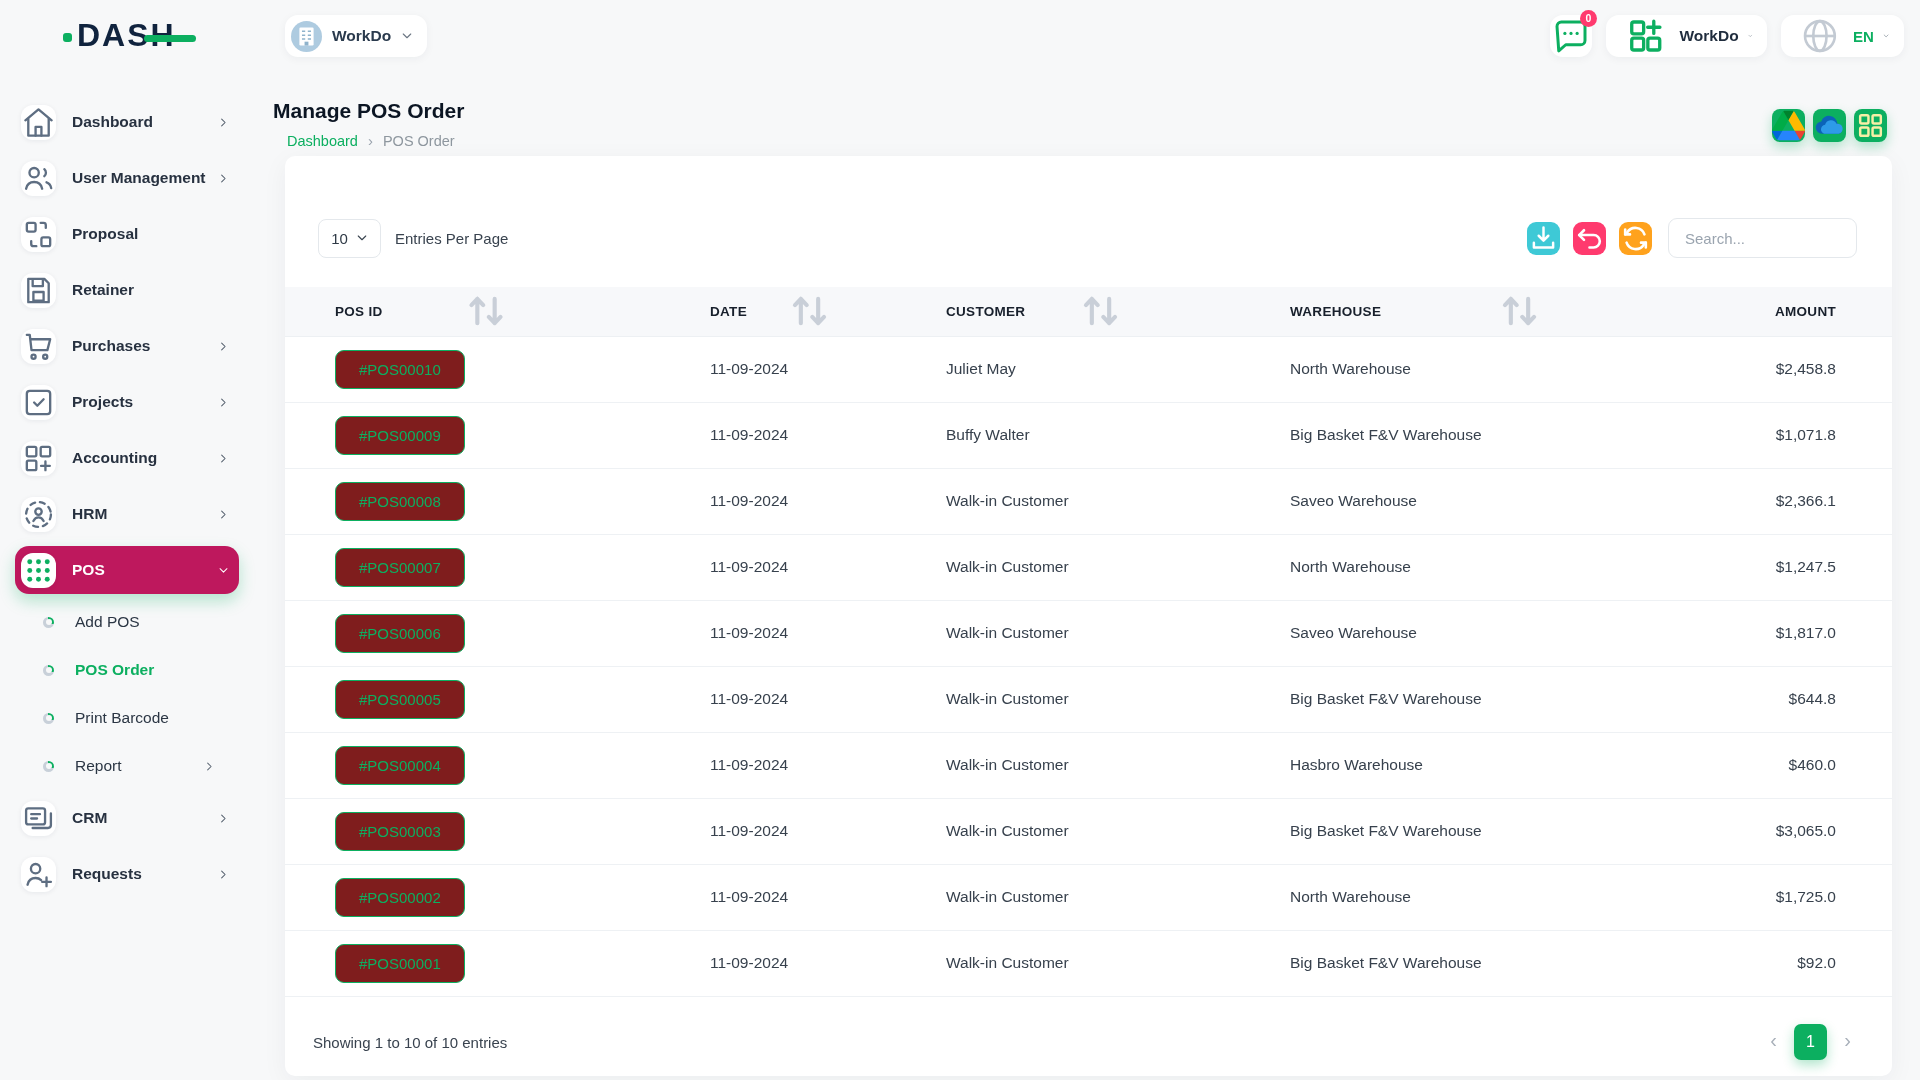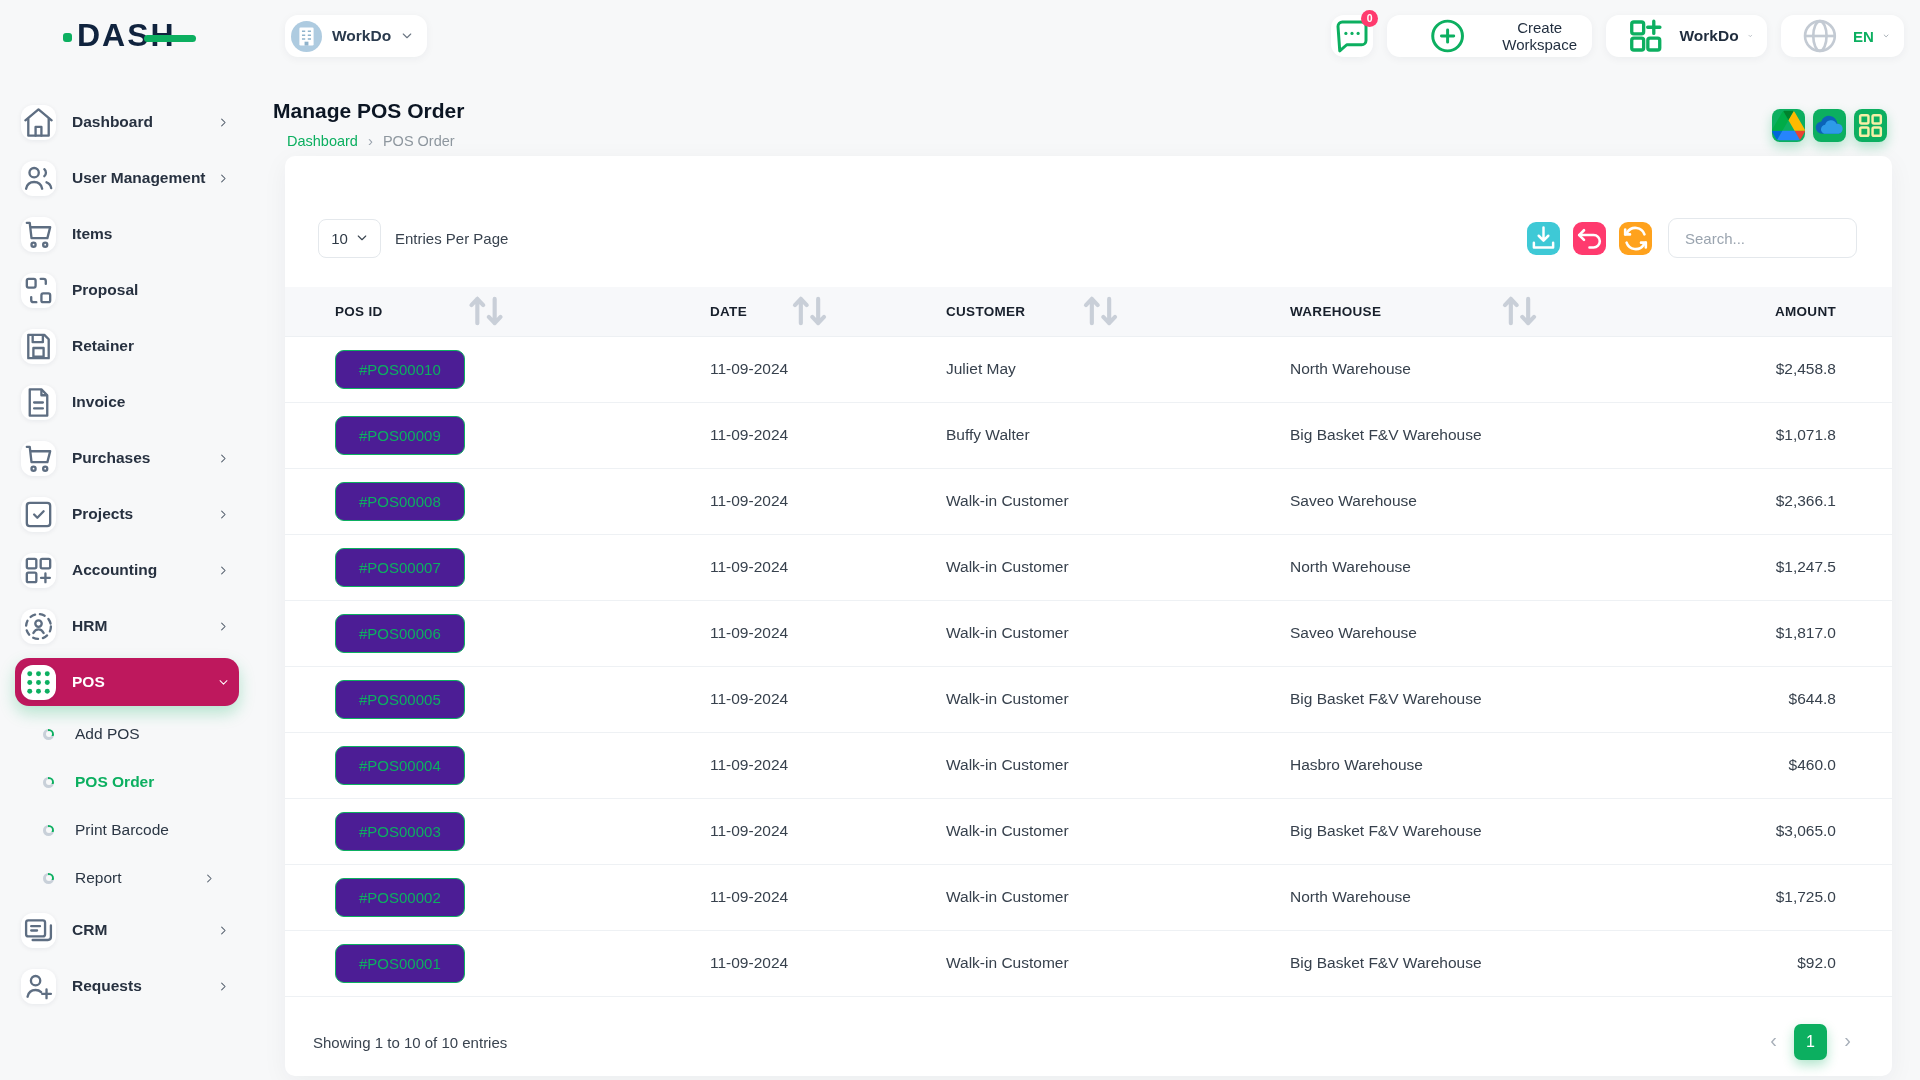--- a/index.html
+++ b/index.html
@@ -94,21 +94,21 @@
              color:#18202C; text-align:left; letter-spacing:.3px; position:relative; cursor:pointer; }
   th.c1, td.c1 { padding-left:50px; }
   th.c2, td.c2 { padding-left:15px; }
   th.c3, td.c3 { padding-left:14px; }
   th.c4, td.c4 { padding-left:13px; }
   th.c5, td.c5 { text-align:right; padding-right:56px; }
   .sort { position:absolute; right:4px; top:50%; transform:translateY(-50%); width:14px; height:14px; color:#C9CFD8; }
   .sort svg { width:14px; height:14px; }
   tbody td { height:66px; border-bottom:1px solid #EEF1F4; font-size:15.5px; color:#37414D; vertical-align:middle;
              white-space:nowrap; }
-  .chip { display:inline-block; padding:10px 23px; border:1px solid #0CAF60; border-radius:9px; background:#4c1d95;
+  .chip { display:inline-block; padding:10px 23px; border:1px solid #0CAF60; border-radius:9px; background:#7f1d1d;
           color:#0CAF60; font-size:15px; font-family:inherit; cursor:pointer; }
 
   
   .card-footer { position:absolute; left:28px; right:28px; bottom:16px; height:36px; display:flex;
                  align-items:center; justify-content:space-between; }
   .summary { font-size:15px; color:#39434F; }
   .pagination { display:flex; align-items:center; gap:4px; }
   .page-btn { min-width:33px; height:36px; border:none; background:transparent; border-radius:7px; cursor:pointer;
               display:flex; align-items:center; justify-content:center; font-size:16px; color:#A8B0BA; font-family:inherit; }
   .page-btn.nav { font-size:20px; padding-bottom:3px; }
@@ -153,29 +153,20 @@
               <path d="M4 6.5A2.5 2.5 0 0 1 6.5 4h11A2.5 2.5 0 0 1 20 6.5v8a2.5 2.5 0 0 1-2.5 2.5H9l-4 3.5z"></path>
               <circle cx="8.5" cy="10.5" r=".9" fill="#0CAF60" stroke="none"></circle>
               <circle cx="12" cy="10.5" r=".9" fill="#0CAF60" stroke="none"></circle>
               <circle cx="15.5" cy="10.5" r=".9" fill="#0CAF60" stroke="none"></circle>
             </svg>
           </span>
         <span class="badge">0</span>
       </button>
       <button class="pill">
         <span class="lead" style="display: inline-flex; width: 100%; height: 100%;">
-            <svg viewBox="0 0 24 24" fill="none" stroke="#0CAF60" stroke-width="1.7" stroke-linecap="round" style="display: block; width: 100%; height: 100%;">
-              <circle cx="12" cy="12" r="8.5"></circle>
-              <path d="M12 8.5v7M8.5 12h7"></path>
-            </svg>
-          </span>
-        <span class="pill-label">Create Workspace</span>
-      </button>
-      <button class="pill">
-        <span class="lead" style="display: inline-flex; width: 100%; height: 100%;">
             <svg viewBox="0 0 24 24" fill="none" stroke="#0CAF60" stroke-width="1.9" stroke-linejoin="round" style="display: block; width: 100%; height: 100%;">
               <rect x="4" y="4" width="6.8" height="6.8" rx="1.2"></rect>
               <rect x="4" y="13.2" width="6.8" height="6.8" rx="1.2"></rect>
               <rect x="13.2" y="13.2" width="6.8" height="6.8" rx="1.2"></rect>
               <path d="M16.6 3.5v7M13.1 7h7" stroke-linecap="round"></path>
             </svg>
           </span>
         <span class="pill-label strong">WorkDo</span>
         <span class="chev">
             <span style="display: inline-flex; width: 100%; height: 100%;">
@@ -243,64 +234,40 @@
               <svg viewBox="0 0 24 24" fill="none" stroke="currentColor" stroke-width="2.2" stroke-linecap="round" stroke-linejoin="round" style="display: block; width: 100%; height: 100%;">
                 <path d="m8 4.5 7.5 7.5L8 19.5"></path>
               </svg>
             </span>
           </span>
         </div>
         <div class="nav-item">
           <span class="nav-tile">
             <span style="display: inline-flex; width: 100%; height: 100%;">
               <svg viewBox="0 0 24 24" fill="none" stroke="#5E6E82" stroke-width="1.6" stroke-linecap="round" stroke-linejoin="round" style="display: block; width: 100%; height: 100%;">
-                <path d="M4 4h2l1.2 10.5h10.9L20 7H7"></path>
-                <circle cx="8.6" cy="19" r="1.4"></circle>
-                <circle cx="16.6" cy="19" r="1.4"></circle>
-              </svg>
-            </span>
-          </span>
-          <span class="nav-label">Items</span>
-        </div>
-        <div class="nav-item">
-          <span class="nav-tile">
-            <span style="display: inline-flex; width: 100%; height: 100%;">
-              <svg viewBox="0 0 24 24" fill="none" stroke="#5E6E82" stroke-width="1.6" stroke-linecap="round" stroke-linejoin="round" style="display: block; width: 100%; height: 100%;">
                 <rect x="4" y="4" width="6" height="6" rx="1.2"></rect>
                 <rect x="14" y="14" width="6" height="6" rx="1.2"></rect>
                 <path d="M17 7.5v-2a1.5 1.5 0 0 0-1.5-1.5h-2"></path>
                 <path d="M7 16.5v2A1.5 1.5 0 0 0 8.5 20h2"></path>
               </svg>
             </span>
           </span>
           <span class="nav-label">Proposal</span>
         </div>
         <div class="nav-item">
           <span class="nav-tile">
             <span style="display: inline-flex; width: 100%; height: 100%;">
               <svg viewBox="0 0 24 24" fill="none" stroke="#5E6E82" stroke-width="1.6" stroke-linejoin="round" style="display: block; width: 100%; height: 100%;">
                 <path d="M5 4h11l3 3v13H5z"></path>
                 <path d="M8 4v5h7V4"></path>
                 <rect x="8.5" y="13" width="7" height="6"></rect>
               </svg>
             </span>
           </span>
           <span class="nav-label">Retainer</span>
-        </div>
-        <div class="nav-item">
-          <span class="nav-tile">
-            <span style="display: inline-flex; width: 100%; height: 100%;">
-              <svg viewBox="0 0 24 24" fill="none" stroke="#5E6E82" stroke-width="1.6" stroke-linejoin="round" style="display: block; width: 100%; height: 100%;">
-                <path d="M6 3h8l4 4v14H6z"></path>
-                <path d="M14 3v4h4"></path>
-                <path d="M9 12h6M9 16h6" stroke-linecap="round"></path>
-              </svg>
-            </span>
-          </span>
-          <span class="nav-label">Invoice</span>
         </div>
         <div class="nav-item">
           <span class="nav-tile">
             <span style="display: inline-flex; width: 100%; height: 100%;">
               <svg viewBox="0 0 24 24" fill="none" stroke="#5E6E82" stroke-width="1.6" stroke-linecap="round" stroke-linejoin="round" style="display: block; width: 100%; height: 100%;">
                 <path d="M4 4h2l1.2 10.5h10.9L20 7H7"></path>
                 <circle cx="8.6" cy="19" r="1.4"></circle>
                 <circle cx="16.6" cy="19" r="1.4"></circle>
               </svg>
             </span>

